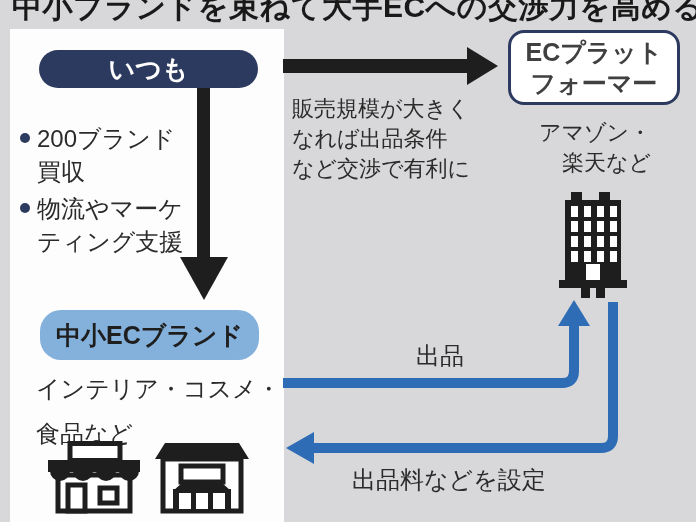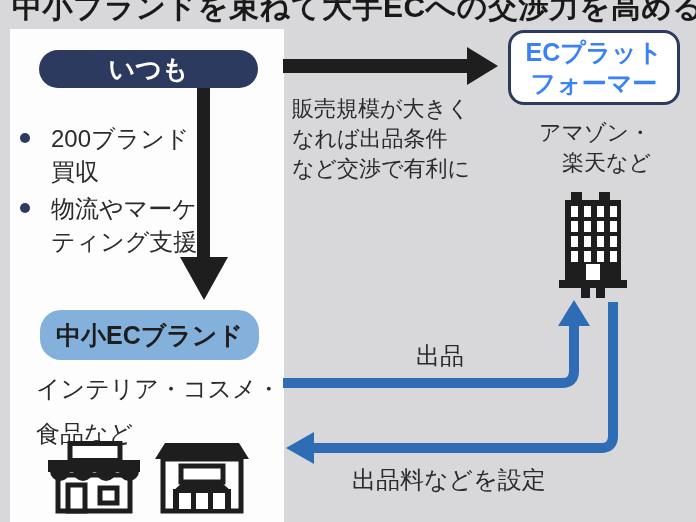--- a/index.html
+++ b/index.html
@@ -18,34 +18,34 @@
   .panel{left:10px;top:29px;width:274px;height:493px;background:#fdfdfd;}
   
   .company-box{left:39px;top:50px;width:219px;height:38px;background:#2d3a5f;
     border-radius:19px;color:#ffffff;font-size:26px;font-weight:700;
     display:flex;align-items:center;justify-content:center;}
   .brand-box{left:40px;top:310px;width:219px;height:50px;background:#84b1dc;
     border-radius:21px;color:#1e1e1e;font-size:25px;font-weight:700;
     display:flex;align-items:center;justify-content:center;}
   .platform-box{left:508px;top:30px;width:172px;height:75px;background:#ffffff;
     border:3px solid #2d3a5f;border-radius:16px;box-sizing:border-box;
-    color:#3b82f6;font-size:25px;font-weight:600;line-height:31px;text-align:center;
+    color:#404040;font-size:25px;font-weight:600;line-height:31px;text-align:center;
     display:flex;align-items:center;justify-content:center;}
   
   .down-shaft{left:197px;top:88px;width:13px;height:169px;background:#1e1e1e;}
   .down-head{left:180px;top:257px;width:0;height:0;
     border-left:24px solid transparent;border-right:24px solid transparent;
     border-top:43px solid #1e1e1e;}
   .right-shaft{left:283px;top:59px;width:184px;height:14px;background:#1e1e1e;}
   .right-head{left:467px;top:47px;width:0;height:0;
     border-top:19px solid transparent;border-bottom:19px solid transparent;
     border-left:31px solid #1e1e1e;}
   
   .bullets{left:20px;top:122px;width:245px;}
-  .bullet-item{display:flex;gap:21px;margin-bottom:4px;}
+  .bullet-item{display:flex;gap:7px;margin-bottom:4px;}
   .bullet-dot{flex:0 0 10px;width:10px;height:10px;border-radius:50%;
     background:#2d3a5f;margin-top:11px;}
   .bullet-text{font-size:24px;line-height:33px;color:#2b2b2b;}
   .brand-note{left:36px;top:366px;font-size:24px;line-height:45px;}
   .negotiation-note{left:292px;top:94px;font-size:22px;line-height:30px;}
   .platform-note{left:539px;top:118px;font-size:22px;line-height:30px;text-align:right;}
   .listing-label{left:416px;top:340px;font-size:24px;}
   .fee-label{left:352px;top:464px;font-size:24px;}
   .flow-svg{left:0;top:0;pointer-events:none;}
 </style>

